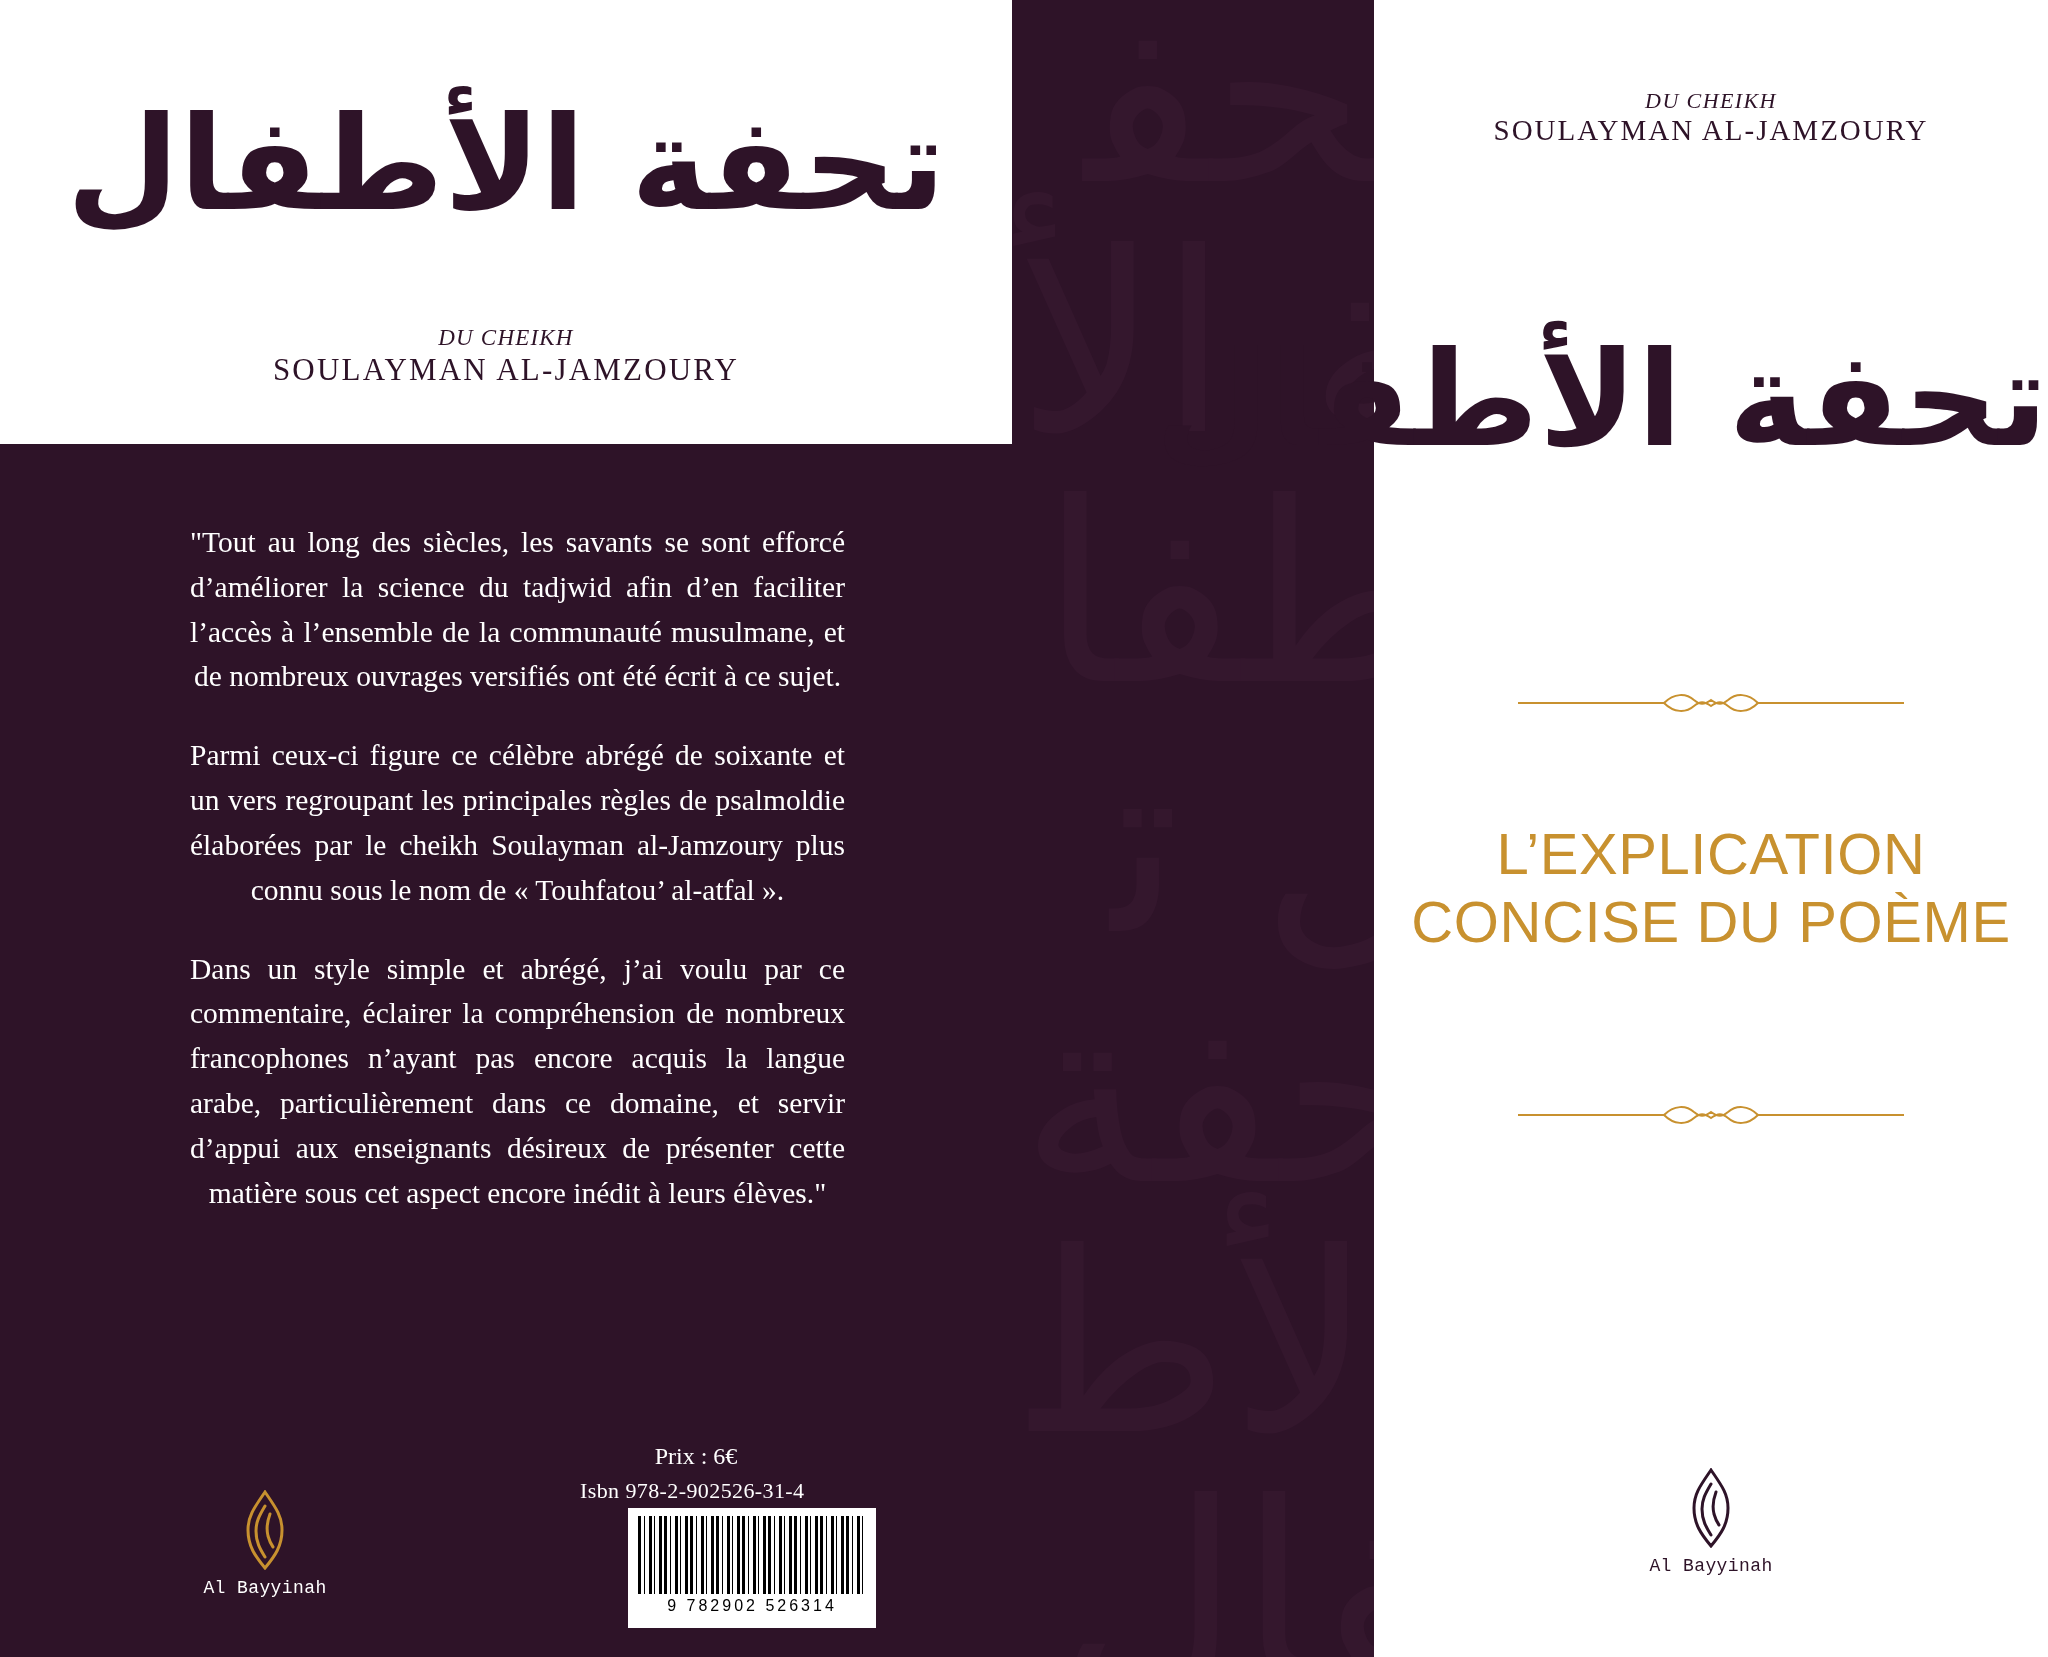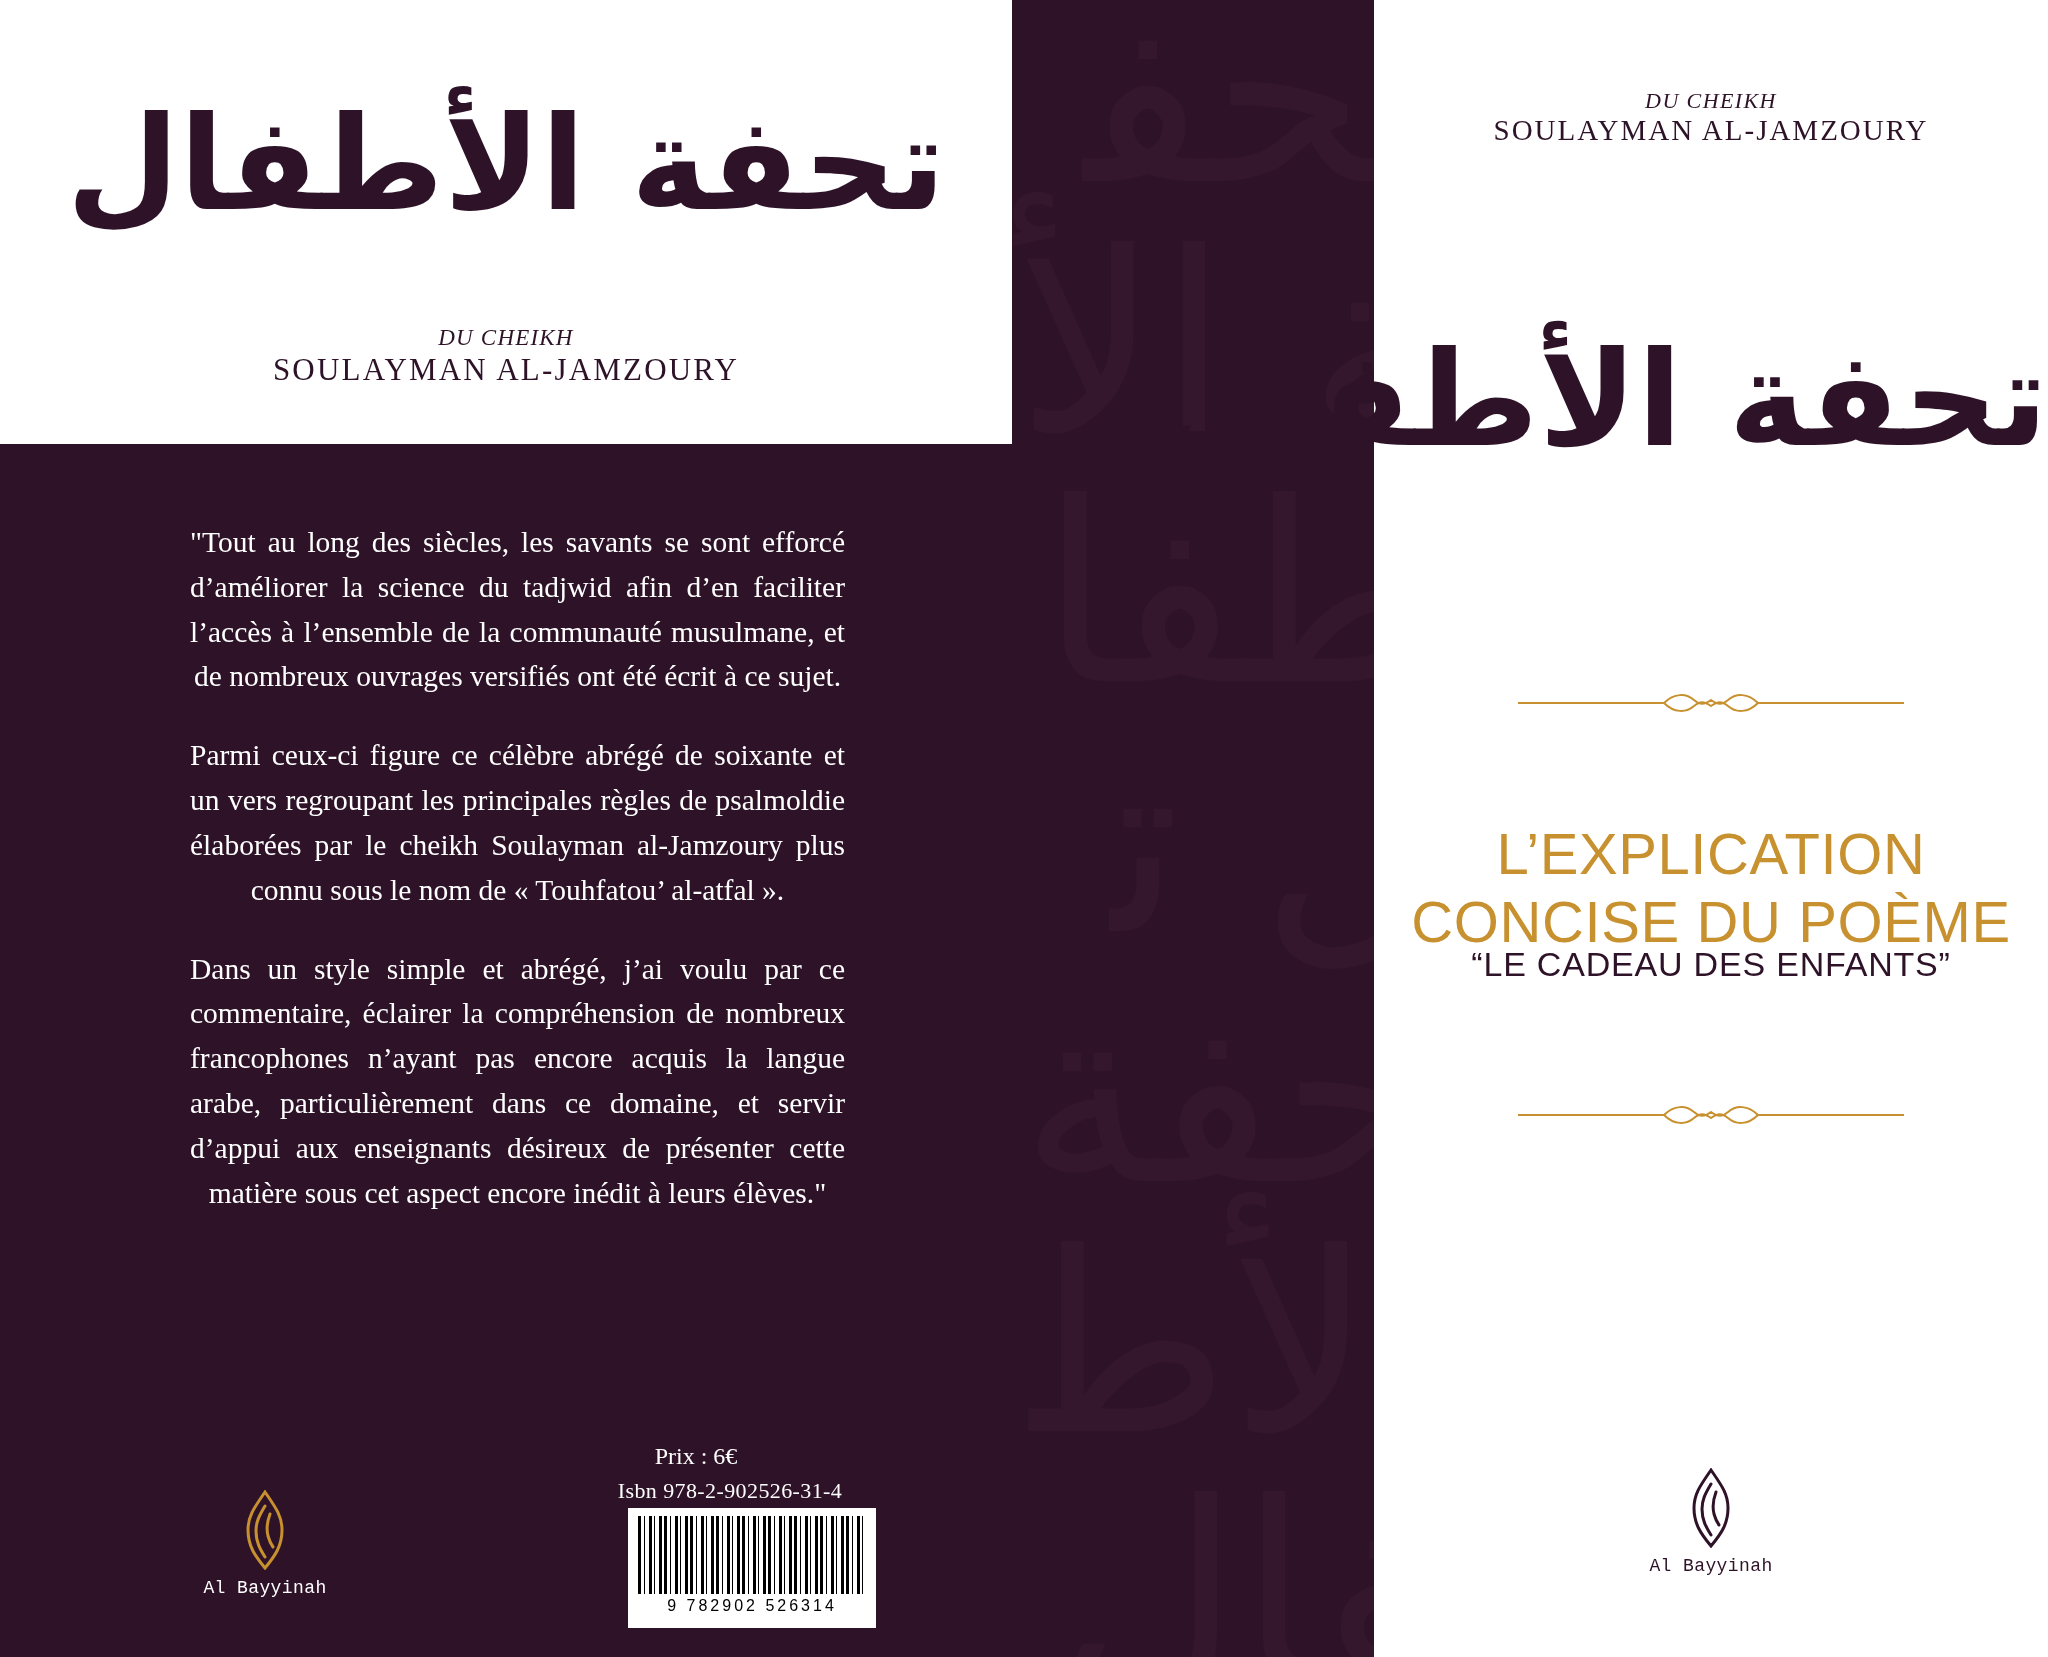--- a/index.html
+++ b/index.html
@@ -106,21 +106,21 @@
     text-align: center;
     color: #ffffff;
     font-family: "Liberation Serif", serif;
     font-size: 24px;
   }
   .isbn-line {
     position: absolute;
     left: 580px;
     top: 1478px;
     width: 300px;
-    text-align: center;
+    text-align: left;
     color: #ffffff;
     font-family: "Liberation Serif", serif;
     font-size: 22px;
     letter-spacing: 0.4px;
   }
   .barcode-box {
     position: absolute;
     left: 628px;
     top: 1508px;
     width: 248px;
@@ -331,21 +331,20 @@
         <path d="M4 15 H150 M244 15 H390" stroke="#c8912f" stroke-width="2" fill="none"></path>
         <path d="M150 15 C160 5 172 5 180 12 C186 17 190 17 197 12 C204 17 208 17 214 12 C222 5 234 5 244 15" stroke="#c8912f" stroke-width="2" fill="none"></path>
         <path d="M150 15 C160 25 172 25 180 18 C186 13 190 13 197 18 C204 13 208 13 214 18 C222 25 234 25 244 15" stroke="#c8912f" stroke-width="2" fill="none"></path>
       </svg>
     </div>
 
     <div class="front-title-main">
       <div>L’EXPLICATION</div>
       <div>CONCISE DU POÈME</div>
     </div>
-    <div class="front-title-sub">“LE CADEAU DES ENFANTS”</div>
 
     <div class="ornament orn-bottom">
       <svg viewBox="0 0 394 30" width="394" height="30" aria-hidden="true">
         <path d="M4 15 H150 M244 15 H390" stroke="#c8912f" stroke-width="2" fill="none"></path>
         <path d="M150 15 C160 5 172 5 180 12 C186 17 190 17 197 12 C204 17 208 17 214 12 C222 5 234 5 244 15" stroke="#c8912f" stroke-width="2" fill="none"></path>
         <path d="M150 15 C160 25 172 25 180 18 C186 13 190 13 197 18 C204 13 208 13 214 18 C222 25 234 25 244 15" stroke="#c8912f" stroke-width="2" fill="none"></path>
       </svg>
     </div>
 
     <div class="logo-front">

